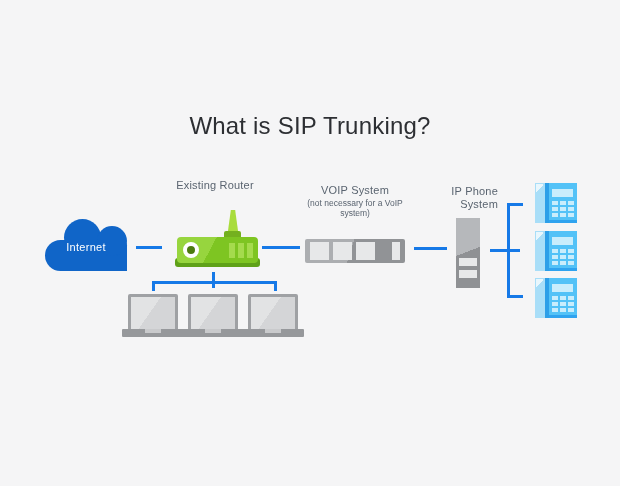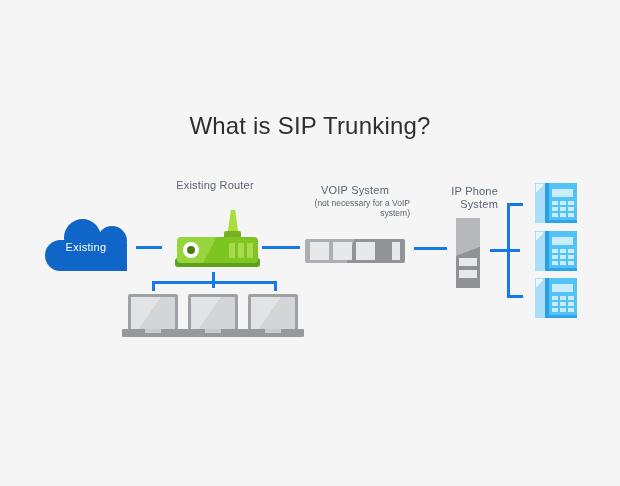--- a/index.html
+++ b/index.html
@@ -17,21 +17,21 @@
     text-align:center;font-size:24px;font-weight:400;
     color:#2D2F33;letter-spacing:.2px;
   }
 
   
   .nlabel{
     position:absolute;text-align:center;
     font-size:11px;color:#5A6470;letter-spacing:.2px;
   }
   .nsub{
-    position:absolute;text-align:right;
+    position:absolute;text-align:center;
     font-size:8.5px;line-height:10px;color:#5A6470;
   }
 
   
   .cloud-part{position:absolute;background:#1065C8;}
   .cloud-rect{left:45px;top:240px;width:82px;height:31px;border-radius:18px 6px 0 18px;}
   .cloud-c1{left:64px;top:219px;width:37px;height:37px;border-radius:50%;}
   .cloud-c2{left:97px;top:226px;width:30px;height:30px;border-radius:50%;}
   .cloud-label{
     position:absolute;left:45px;top:241px;width:82px;
@@ -98,21 +98,21 @@
 
   <div class="nlabel" style="left:155px;top:171px;width:120px;margin-top:8px;">Existing Router</div>
   <div class="nlabel" style="left:290px;top:184px;width:130px;">VOIP System</div>
   <div class="nsub" style="left:300px;top:198px;width:110px;">(not necessary for a VoIP system)</div>
   <div class="nlabel" style="left:434px;top:185px;width:64px;line-height:13px;text-align:right;">IP Phone System</div>
 
   <div>
     <div class="cloud-part cloud-rect"></div>
     <div class="cloud-part cloud-c1"></div>
     <div class="cloud-part cloud-c2"></div>
-    <div class="cloud-label">Existing</div>
+    <div class="cloud-label">Internet</div>
   </div>
 
   <div class="line" style="left:136px;top:246px;width:26px;height:3px;"></div>
   <div class="line" style="left:262px;top:246px;width:38px;height:3px;"></div>
   <div class="line" style="left:414px;top:247px;width:33px;height:3px;"></div>
   <div class="line" style="left:490px;top:249px;width:30px;height:3px;"></div>
 
   <div class="line" style="left:507px;top:203px;width:3px;height:95px;"></div>
   <div class="line" style="left:507px;top:203px;width:16px;height:3px;"></div>
   <div class="line" style="left:507px;top:295px;width:16px;height:3px;"></div>

